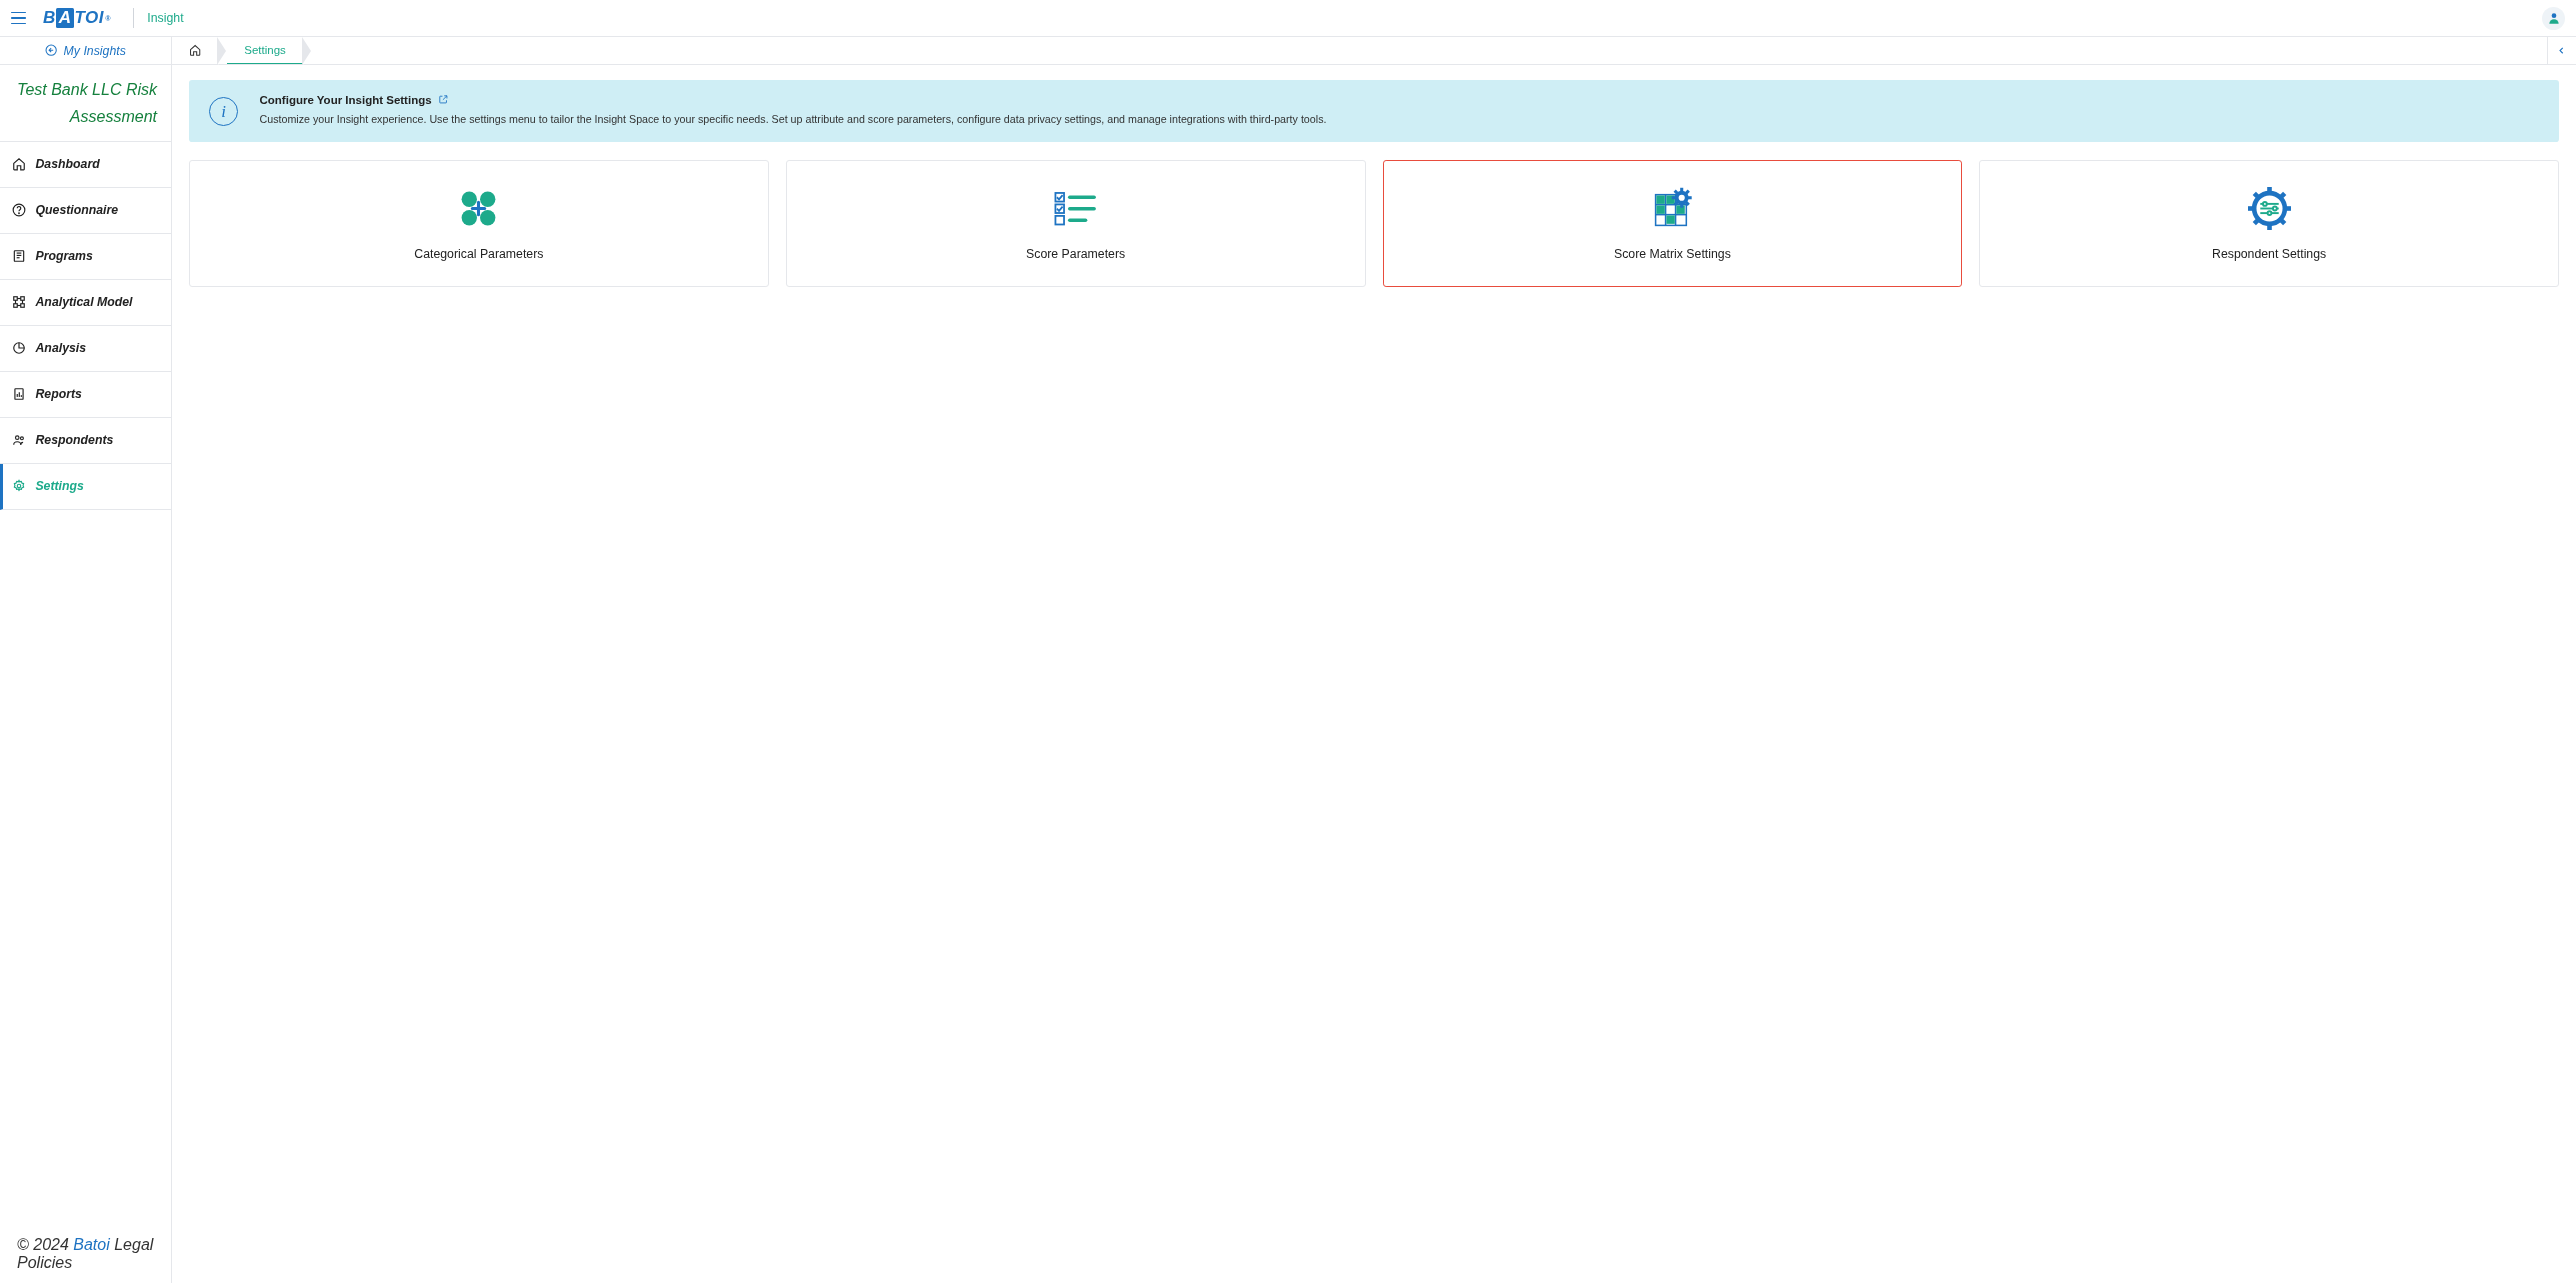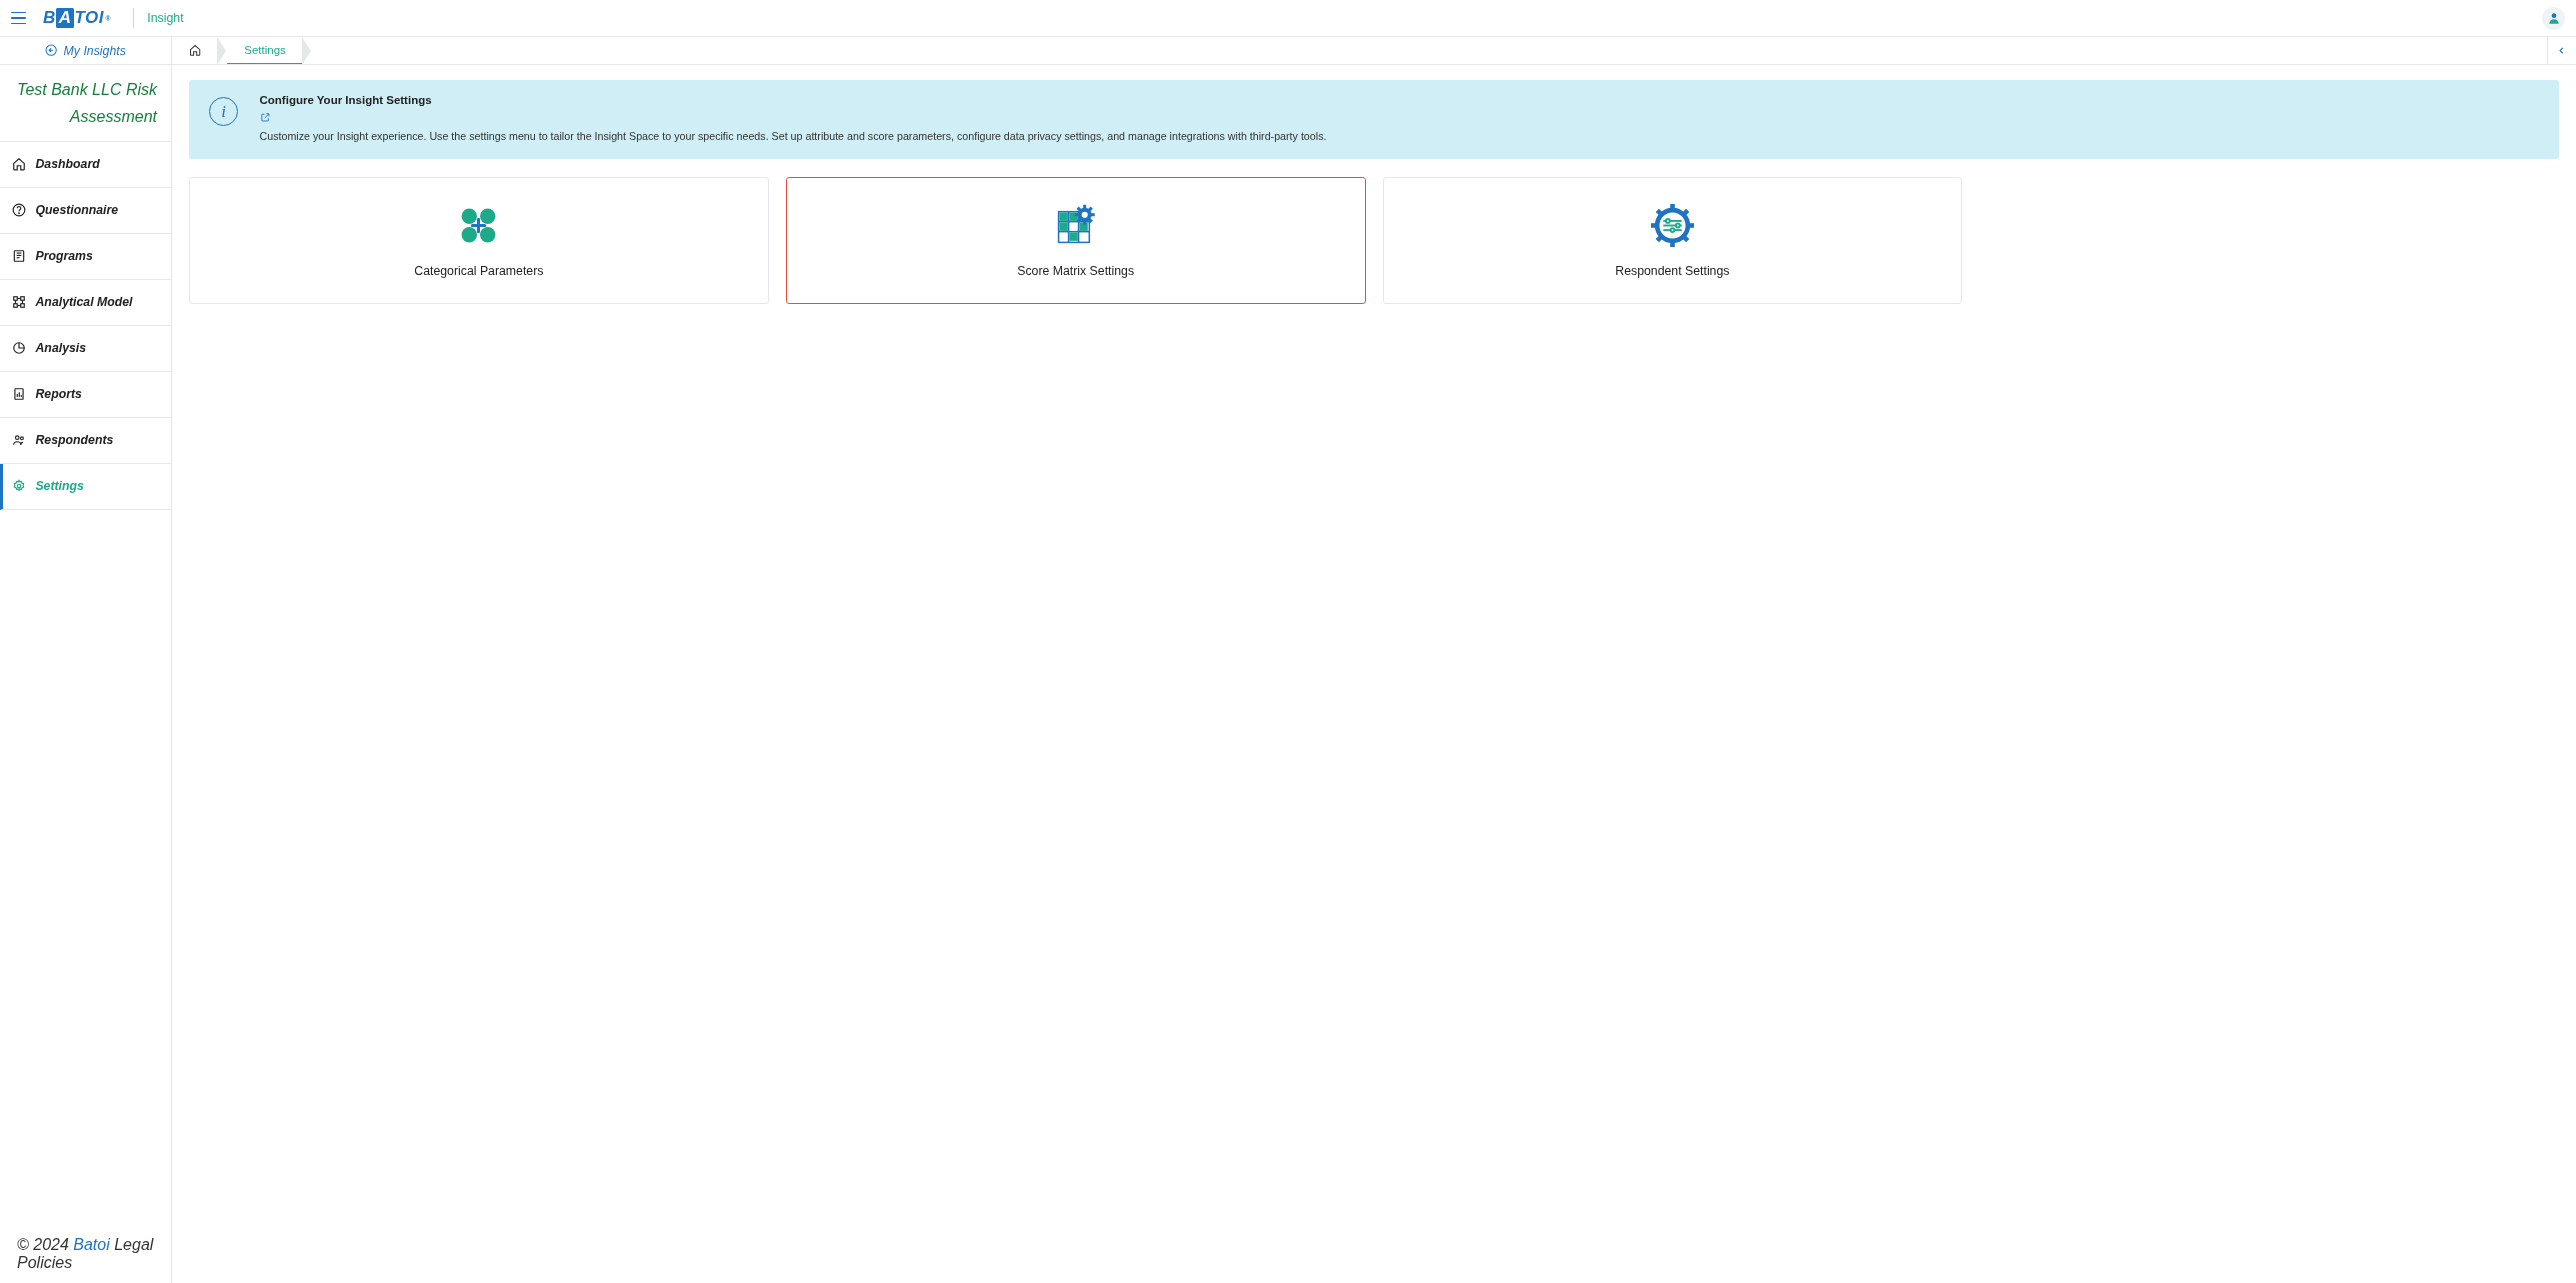--- a/index.html
+++ b/index.html
@@ -202,21 +202,20 @@
     font-size: 17px;
     flex-shrink: 0;
     margin-top: 3.1px;
   }
   .info-body .info-title {
     font-weight: 700;
     font-size: 11.5px;
     color: #222;
     display: flex; gap: 6.1px;
     margin-bottom: 4.6px;
-    flex-direction: column;
   }
   .info-body .info-title svg { width: 10.7px; height: 10.7px; color: #1e73c2; }
   .info-body .info-desc {
     font-size: 10.7px;
     color: #333;
     line-height: 1.6;
   }
 
   .card-grid {
     display: grid;
@@ -409,20 +408,35 @@
               <circle cx="40" cy="40" r="10" class="teal"></circle>
               <g stroke="#1e73c2" stroke-width="4" stroke-linecap="round">
                   <line x1="28" y1="20" x2="28" y2="36"></line>
                   <line x1="20" y1="28" x2="36" y2="28"></line>
                 </g>
             </svg>
           </div>
           <div class="card-label">Categorical Parameters</div>
         </div>
 
+        <div class="card">
+          <div class="card-icon">
+            <svg width="46" height="38" viewBox="0 0 60 50">
+              <rect x="2" y="4" width="12" height="12" fill="none" stroke="#1e73c2" stroke-width="2.5"></rect>
+                <path d="M4 10l3 3 5-6" fill="none" stroke="#1e73c2" stroke-width="2.5"></path>
+              <rect x="2" y="20" width="12" height="12" fill="none" stroke="#1e73c2" stroke-width="2.5"></rect>
+                <path d="M4 26l3 3 5-6" fill="none" stroke="#1e73c2" stroke-width="2.5"></path>
+              <rect x="2" y="36" width="12" height="12" fill="none" stroke="#1e73c2" stroke-width="2.5"></rect>
+              <line x1="22" y1="10" x2="56" y2="10" stroke="#1DAA8B" stroke-width="5" stroke-linecap="round"></line>
+              <line x1="22" y1="26" x2="56" y2="26" stroke="#1DAA8B" stroke-width="5" stroke-linecap="round"></line>
+              <line x1="22" y1="42" x2="44" y2="42" stroke="#1DAA8B" stroke-width="5" stroke-linecap="round"></line>
+            </svg>
+          </div>
+          <div class="card-label">Score Parameters</div>
+        </div>
 
         <div class="card highlighted">
           <div class="card-icon">
             <svg width="43" height="43" viewBox="0 0 56 56">
               <g stroke="#1e73c2" stroke-width="2" fill="none">
                 <rect x="6" y="10" width="40" height="40"></rect>
                 <line x1="6" y1="23" x2="46" y2="23"></line>
                   <line x1="6" y1="36" x2="46" y2="36"></line>
                 <line x1="19" y1="10" x2="19" y2="50"></line>
                   <line x1="32" y1="10" x2="32" y2="50"></line>

